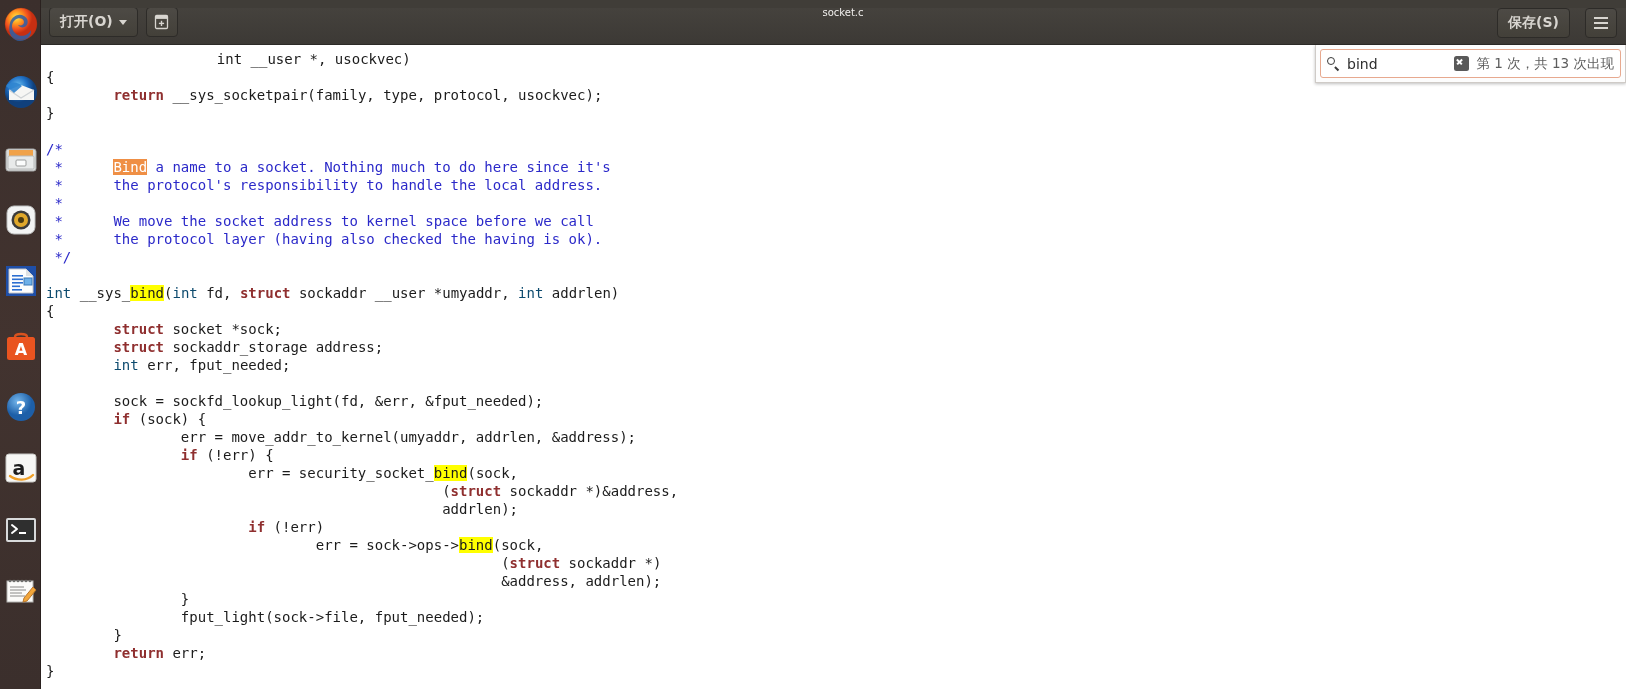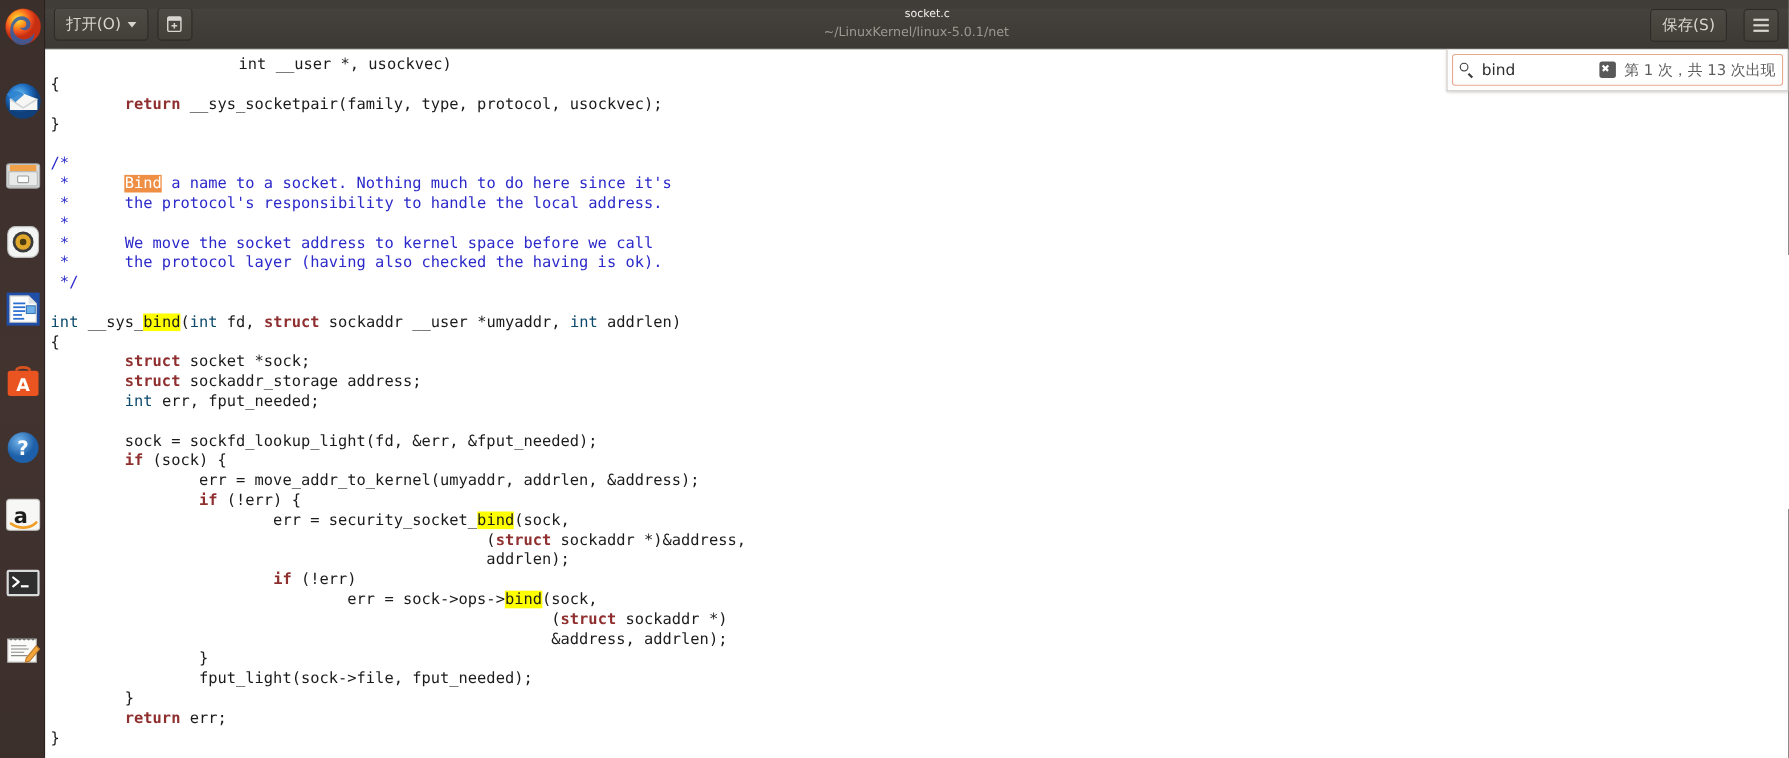--- a/index.html
+++ b/index.html
@@ -61,20 +61,21 @@
     border: 1px solid #2d2b28;
     border-radius: 4px;
     color: #d8d5d0;
     font-size: 14px;
     height: 30px;
     display: flex; align-items: center; justify-content: center;
     padding: 0 10px;
     box-sizing: border-box;
     cursor: default;
     white-space: nowrap;
+    font-weight: bold;
   }
   #open-button { gap: 6px; }
   .caret {
     width: 0; height: 0;
     border-left: 4.5px solid transparent;
     border-right: 4.5px solid transparent;
     border-top: 5px solid #d8d5d0;
     display: inline-block;
   }
   #new-tab-button { width: 32px; padding: 0; margin-left: 8px; }
@@ -352,21 +353,20 @@
         <svg width="15" height="16" viewBox="0 0 15 16">
           <rect x="1.5" y="1.5" width="12" height="13" rx="1.2" fill="none" stroke="#d8d5d0" stroke-width="1.3"></rect>
           <rect x="1.5" y="1.5" width="12" height="3.4" fill="#d8d5d0"></rect>
           <line x1="7.5" y1="6.8" x2="7.5" y2="12" stroke="#d8d5d0" stroke-width="1.4"></line>
           <line x1="4.9" y1="9.4" x2="10.1" y2="9.4" stroke="#d8d5d0" stroke-width="1.4"></line>
         </svg>
       </div>
 
       <div id="title-block">
         <div id="title-main">socket.c</div>
-        <div id="title-sub">~/LinuxKernel/linux-5.0.1/net</div>
       </div>
 
       <div id="hb-right">
         <div class="hb-btn" id="save-button">
           <span>保存(S)</span>
         </div>
         <div class="hb-btn" id="menu-button">
           <span class="burger">
               <i></i>
               <i></i>

